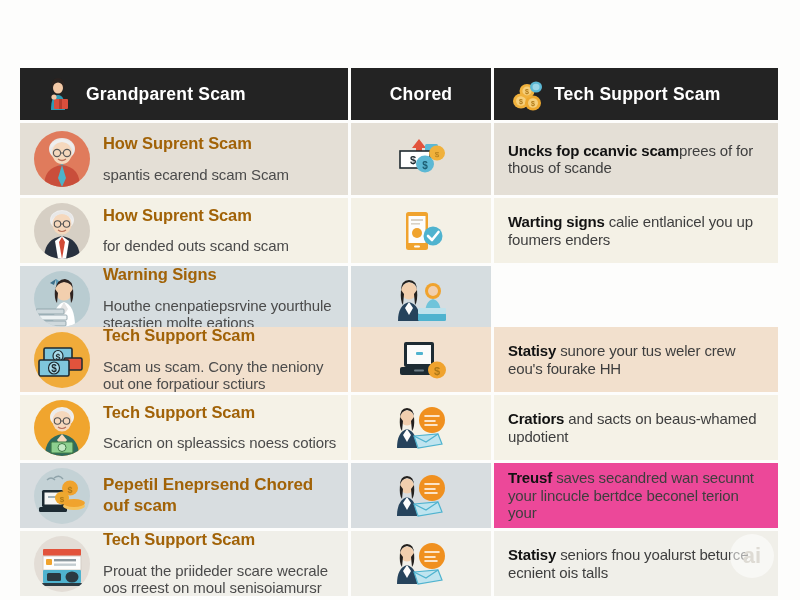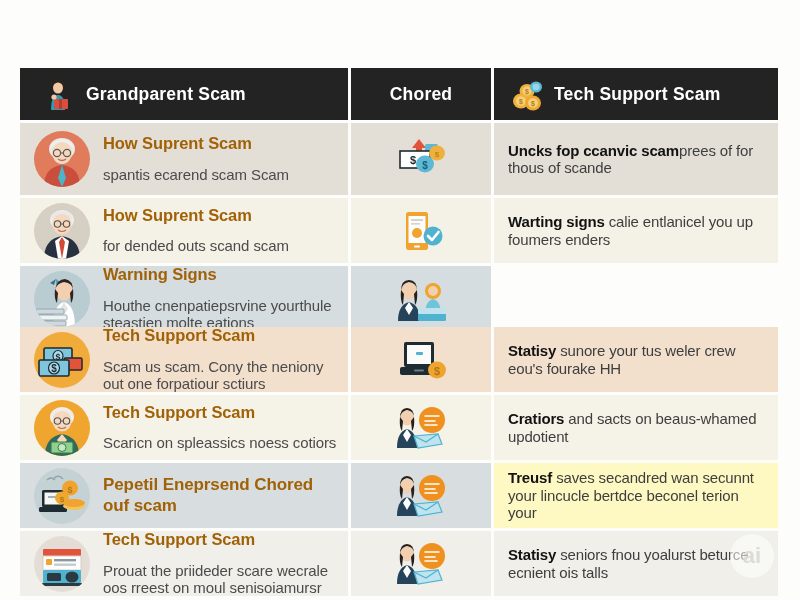--- a/index.html
+++ b/index.html
@@ -449,21 +449,21 @@
             <path d="M22 13 Q23 23 20 27 L19 17 Z" fill="#23201e"></path>
             <path d="M5 44 Q5 28 15 25 Q25 28 25 44 Z" fill="#26435c"></path>
             <path d="M15 25 L11 31 L15 38 L19 31 Z" fill="#fdfdfd"></path>
             <circle cx="40" cy="16" r="13" fill="#f0901f"></circle>
             <path d="M33 12 L47 12 M33 17 L43 17 M33 21 L45 21" stroke="#ffffff" stroke-width="1.6" stroke-linecap="round"></path>
             <path d="M22 32 L46 30 L50 40 L26 44 Z" fill="#bfe4ef" stroke="#4fb3cf" stroke-width="1.2"></path>
             <path d="M22 32 L34 38 L46 30" fill="none" stroke="#4fb3cf" stroke-width="1.3"></path>
           </svg>
         </span>
       </div>
-      <div class="cell col3" style="background:#fef9c3;height:65px">
+      <div class="cell col3" style="background:#ec4899;height:65px">
         <span class="para">
           <b>Treusf</b><span> saves secandred wan secunnt your lincucle bertdce beconel terion your</span>
         </span>
       </div>
     </div>
 
     <div class="row body-row" style="height:65px">
       <div class="cell col1" style="background:#f0efe9;height:65px">
         <span class="avatar" style="background:#e3ddd6">
           <svg viewBox="0 0 56 56" width="56" height="56">

